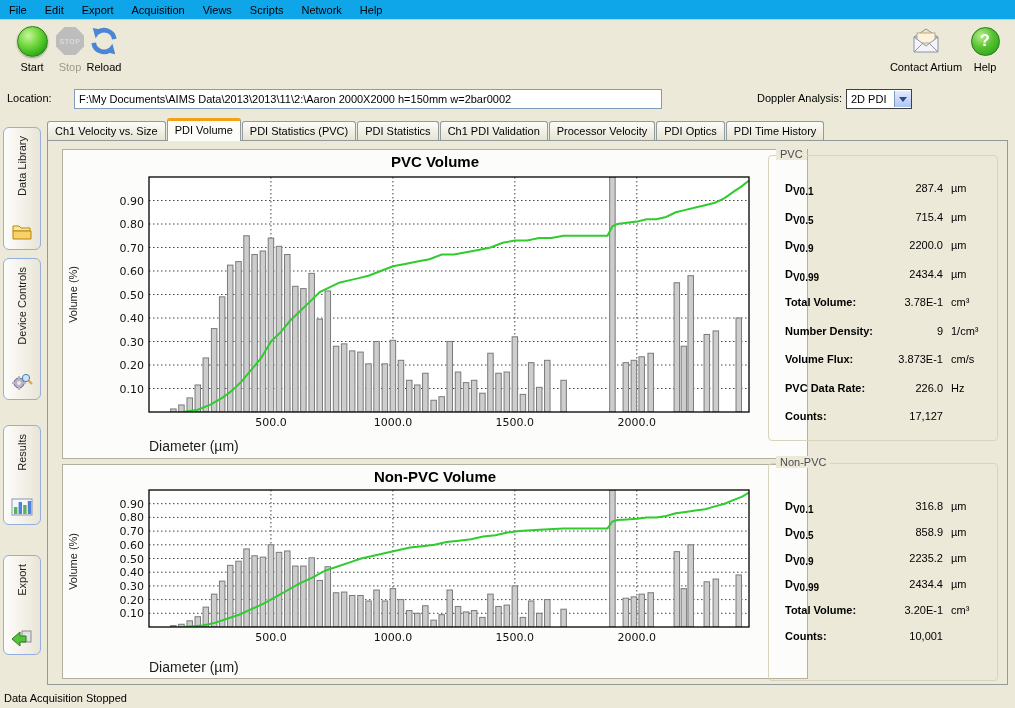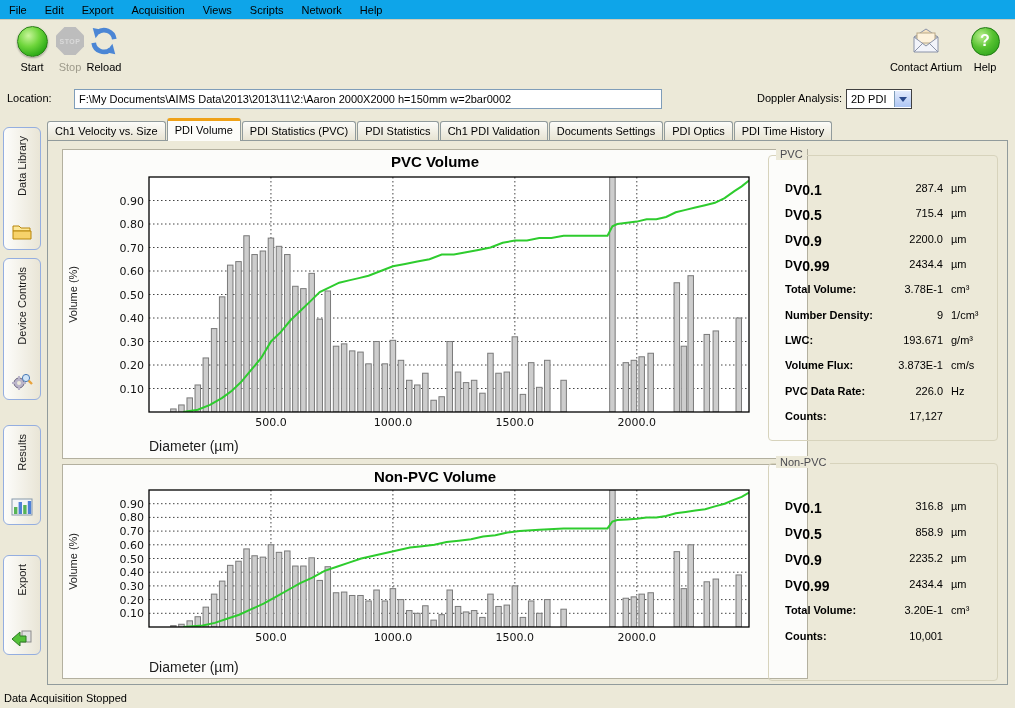--- a/index.html
+++ b/index.html
@@ -64,21 +64,21 @@
     align-items:center;justify-content:center;}
   .ylabel span{writing-mode:vertical-rl;transform:rotate(180deg);font-size:11px;color:#1c1c1c;}
   .xlabel{position:absolute;left:86px;width:600px;text-align:left;font-size:14px;color:#1c1c1c;}
   .chart-svg{position:absolute;left:0;}
   
   .groupbox{position:absolute;border:1px solid #d7d3bc;border-radius:4px;}
   .gb-title{position:absolute;top:-8px;left:7px;background:#ece9d8;padding:0 4px;color:#4a4a50;}
   .gb-rows{position:absolute;left:0;right:0;display:flex;flex-direction:column;justify-content:space-between;}
   .gb-row{position:relative;height:16px;}
   .gb-row .rlabel{position:absolute;left:16px;font-weight:bold;}
-  .gb-row .rlabel sub{font-size:14px;font-weight:bold;text-align:center;}
+  .gb-row .rlabel sub{font-size:10px;font-weight:bold;text-align:center;}
   .gb-row .rvalue{position:absolute;left:60px;width:114px;text-align:right;}
   .gb-row .runit{position:absolute;left:182px;font-weight:normal;}
   
   .statusbar{position:absolute;left:0;top:687px;width:1015px;height:21px;background:#ece9d8;}
   .statusbar span{position:absolute;left:4px;top:5px;}
   svg text{font-family:"DejaVu Sans","Liberation Sans",sans-serif;font-size:11px;fill:#111;}
 </style>
 </head>
 <body>
 
@@ -190,21 +190,21 @@
         </svg></span>
     </div>
   </div>
 
 <div class="tabstrip" id="tabstrip">
     <div class="tab">Ch1 Velocity vs. Size</div>
     <div class="tab active">PDI Volume</div>
     <div class="tab">PDI Statistics (PVC)</div>
     <div class="tab">PDI Statistics</div>
     <div class="tab">Ch1 PDI Validation</div>
-    <div class="tab">Documents Settings</div>
+    <div class="tab">Processor Velocity</div>
     <div class="tab">PDI Optics</div>
     <div class="tab">PDI Time History</div>
   </div>
 
 <div class="tab-page">
 
   <div class="chart-panel" id="panel-pvc" style="left:14px;top:8px;width:696px;height:308px;">
     <div class="chart-title">PVC Volume</div>
     <div class="ylabel">
         <span>Volume (%)</span>
@@ -441,25 +441,20 @@
           <span class="rlabel">Total Volume:</span>
           <span class="rvalue">3.78E-1</span>
           <span class="runit">cm³</span>
         </div>
         <div class="gb-row">
           <span class="rlabel">Number Density:</span>
           <span class="rvalue">9</span>
           <span class="runit">1/cm³</span>
         </div>
         <div class="gb-row">
-          <span class="rlabel">LWC:</span>
-          <span class="rvalue">193.671</span>
-          <span class="runit">g/m³</span>
-        </div>
-        <div class="gb-row">
           <span class="rlabel">Volume Flux:</span>
           <span class="rvalue">3.873E-1</span>
           <span class="runit">cm/s</span>
         </div>
         <div class="gb-row">
           <span class="rlabel">PVC Data Rate:</span>
           <span class="rvalue">226.0</span>
           <span class="runit">Hz</span>
         </div>
         <div class="gb-row">

